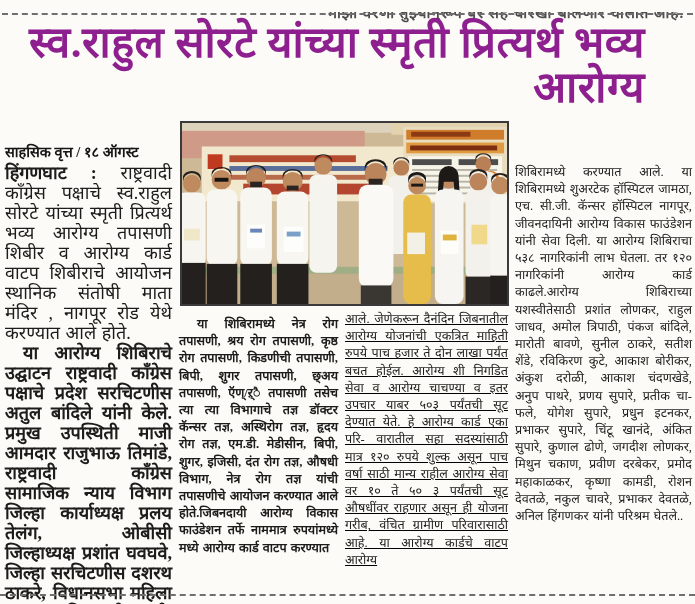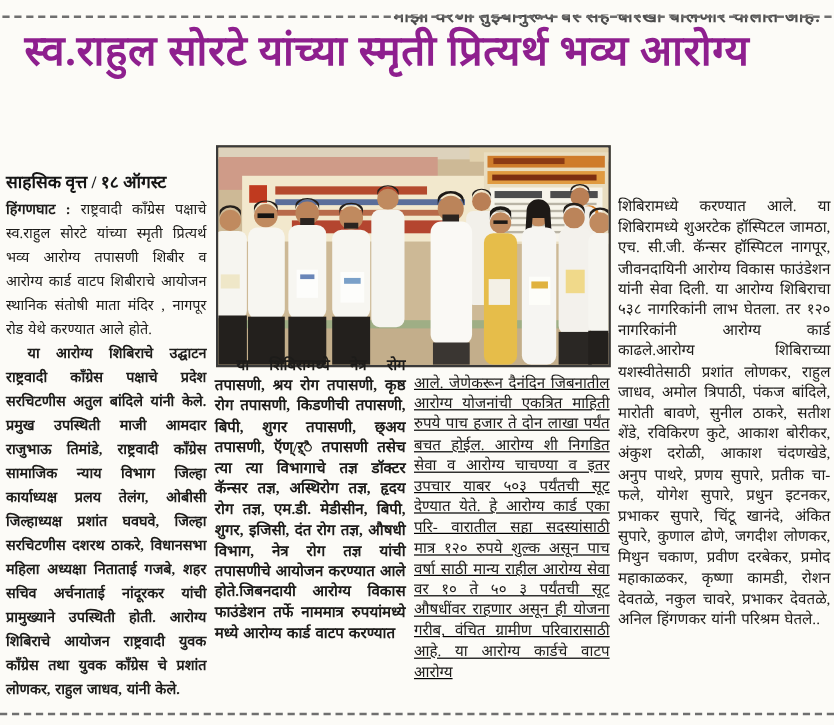--- a/index.html
+++ b/index.html
@@ -14,42 +14,42 @@
   .top-strip { position:absolute; top:12px; left:0; right:0; height:11px; overflow:hidden; }
   .top-strip .clip {
     margin-top:-10px; padding-left:328px; white-space:nowrap;
     font-size:15px; font-weight:bold; color:#4d4d4d; letter-spacing:1px;
   }
 
   .dash-top    { position:absolute; top:13px;  left:2px; right:2px; border-top:2px dashed #6f6f6f; }
   .dash-bottom { position:absolute; top:594px; left:0;   right:0;   border-top:2px dashed #6f6f6f; }
 
   .headline {
-    position:absolute; top:20px; left:0; width:645px; text-align:center;
-    color:#8e1f8e; font-weight:bold; font-size:35px; line-height:45px;
+    position:absolute; top:20px; left:0; width:645px; text-align:right;
+    color:#8e1f8e; font-weight:bold; font-size:43px; line-height:45px;
     letter-spacing:0.5px;
   }
 
   .body-text {
     font-size:12.6px; line-height:17.2px; text-align:justify;
     color:#1d1c1a; word-spacing:1px;
   }
   .col-left  { position:absolute; left:5px;   top:141px; width:167px; }
-  .col-left .body-text { font-size:12px; line-height:20px; }
+  .col-left .body-text { font-size:18px; line-height:20px; }
   .dateline  { font-weight:bold; font-size:14.5px; color:#151515; margin-bottom:2px; }
   .lead-loc  { font-weight:bold; }
   .indent    { text-indent:18px;font-weight:bold; }
 
   .photo {
     position:absolute; left:180px; top:121px; width:329px; height:185px;
     border:2px solid #3a3a3a; box-sizing:border-box; background:#cbb795;
   }
   .photo svg { display:block; width:100%; height:100%; }
 
-  .col-mid1  { position:absolute; left:179px; top:296px; width:159px; }
+  .col-mid1  { position:absolute; left:179px; top:316px; width:159px; }
   .col-mid2  { position:absolute; left:345px; top:311px; width:163px;text-decoration:underline; }
   .col-right { position:absolute; left:515px; top:123px; width:177px;margin-top:41px; }
 </style>
 </head>
 <body>
 
 <div class="page">
 
   <div class="top-strip">
     <div class="clip">माझी वरणी तुझ्यानुरूप वर   सह चारखी चालणार चालीत आहे.</div>

